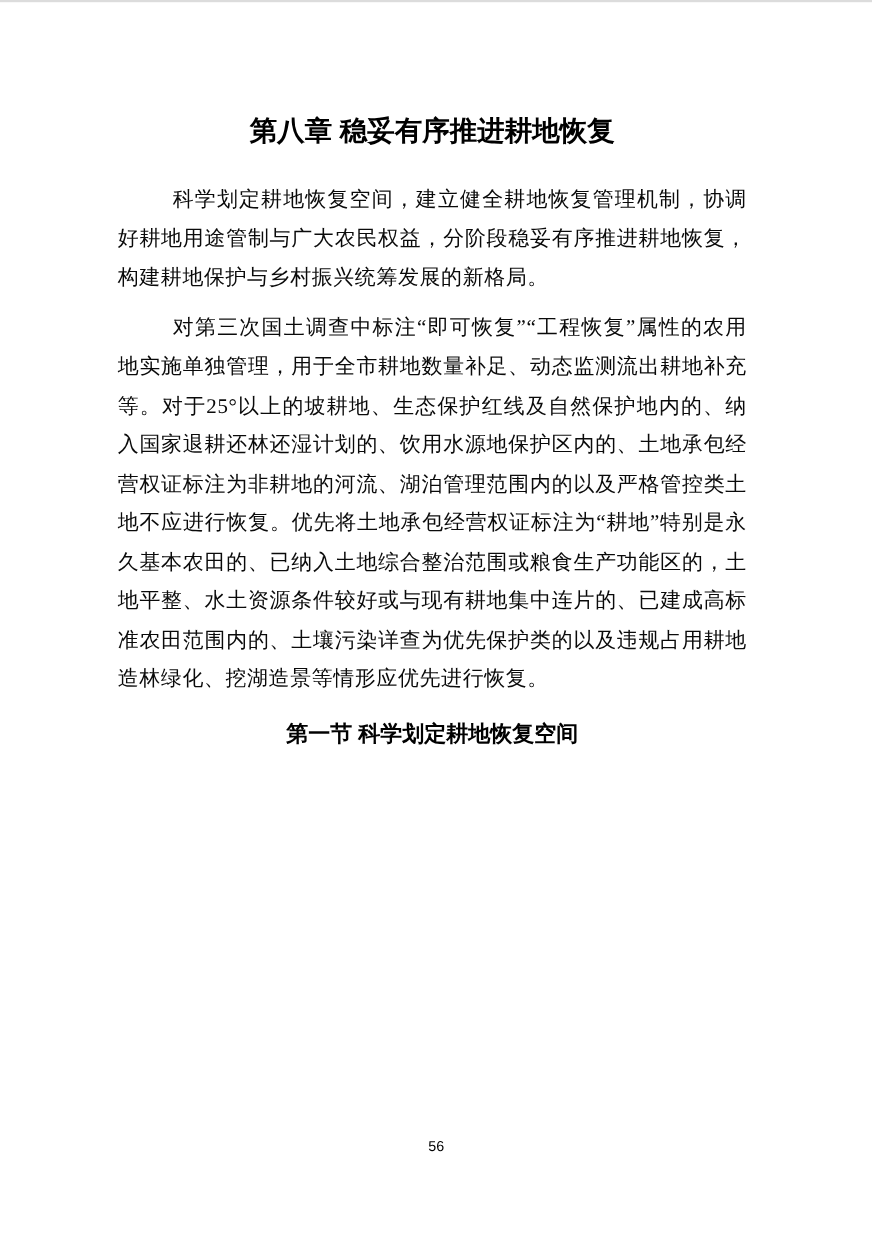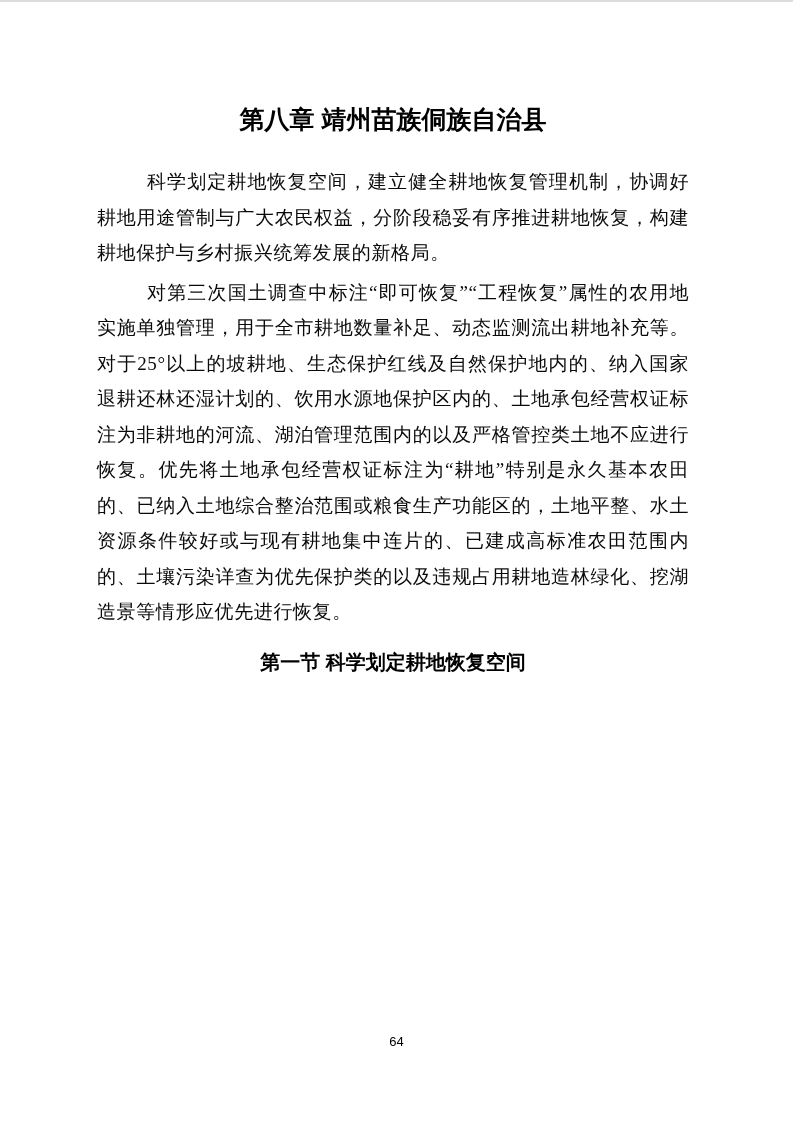--- a/index.html
+++ b/index.html
@@ -32,21 +32,21 @@
   .section-title {
     margin: 16px 0 0 0;
     font-family: "Liberation Sans", "DejaVu Sans", sans-serif;
     font-weight: bold;
     font-size: 20px;
     line-height: 32px;
     text-align: center;
     color: #000000;
   }
   .body-para {
-    margin: 0;
+    margin: 10px;
     font-family: "Liberation Serif", "DejaVu Serif", serif;
     font-size: 19px;
     line-height: 35.5px;
     letter-spacing: 0.6px;
     text-align: justify;
     text-justify: inter-character;
     text-indent: 50px;
     color: #0a0a0a;
   }
   .para-1 { margin-top: 27px; }
@@ -68,26 +68,26 @@
     line-height: 16px;
     color: #000000;
   }
 </style>
 </head>
 <body>
 
 <div class="page">
   <div class="content">
 
-    <h1 class="chapter-title">第八章 靖州苗族侗族自治县</h1>
+    <h1 class="chapter-title">第八章 稳妥有序推进耕地恢复</h1>
 
     <p class="body-para para-1">科学划定耕地恢复空间，建立健全耕地恢复管理机制，协调好耕地用途管制与广大农民权益，分阶段稳妥有序推进耕地恢复，构建耕地保护与乡村振兴统筹发展的新格局。</p>
 
     <p class="body-para para-2">对第三次国土调查中标注“即可恢复”“工程恢复”属性的农用地实施单独管理，用于全市耕地数量补足、动态监测流出耕地补充等。对于25°以上的坡耕地、生态保护红线及自然保护地内的、纳入国家退耕还林还湿计划的、饮用水源地保护区内的、土地承包经营权证标注为非耕地的河流、湖泊管理范围内的以及严格管控类土地不应进行恢复。优先将土地承包经营权证标注为“耕地”特别是永久基本农田的、已纳入土地综合整治范围或粮食生产功能区的，土地平整、水土资源条件较好或与现有耕地集中连片的、已建成高标准农田范围内的、土壤污染详查为优先保护类的以及违规占用耕地造林绿化、挖湖造景等情形应优先进行恢复。</p>
 
     <h2 class="section-title">第一节 科学划定耕地恢复空间</h2>
 
 
 
   </div>
 
-  <div class="page-number">64</div>
+  <div class="page-number">56</div>
 </div>
 
 </body></html>

